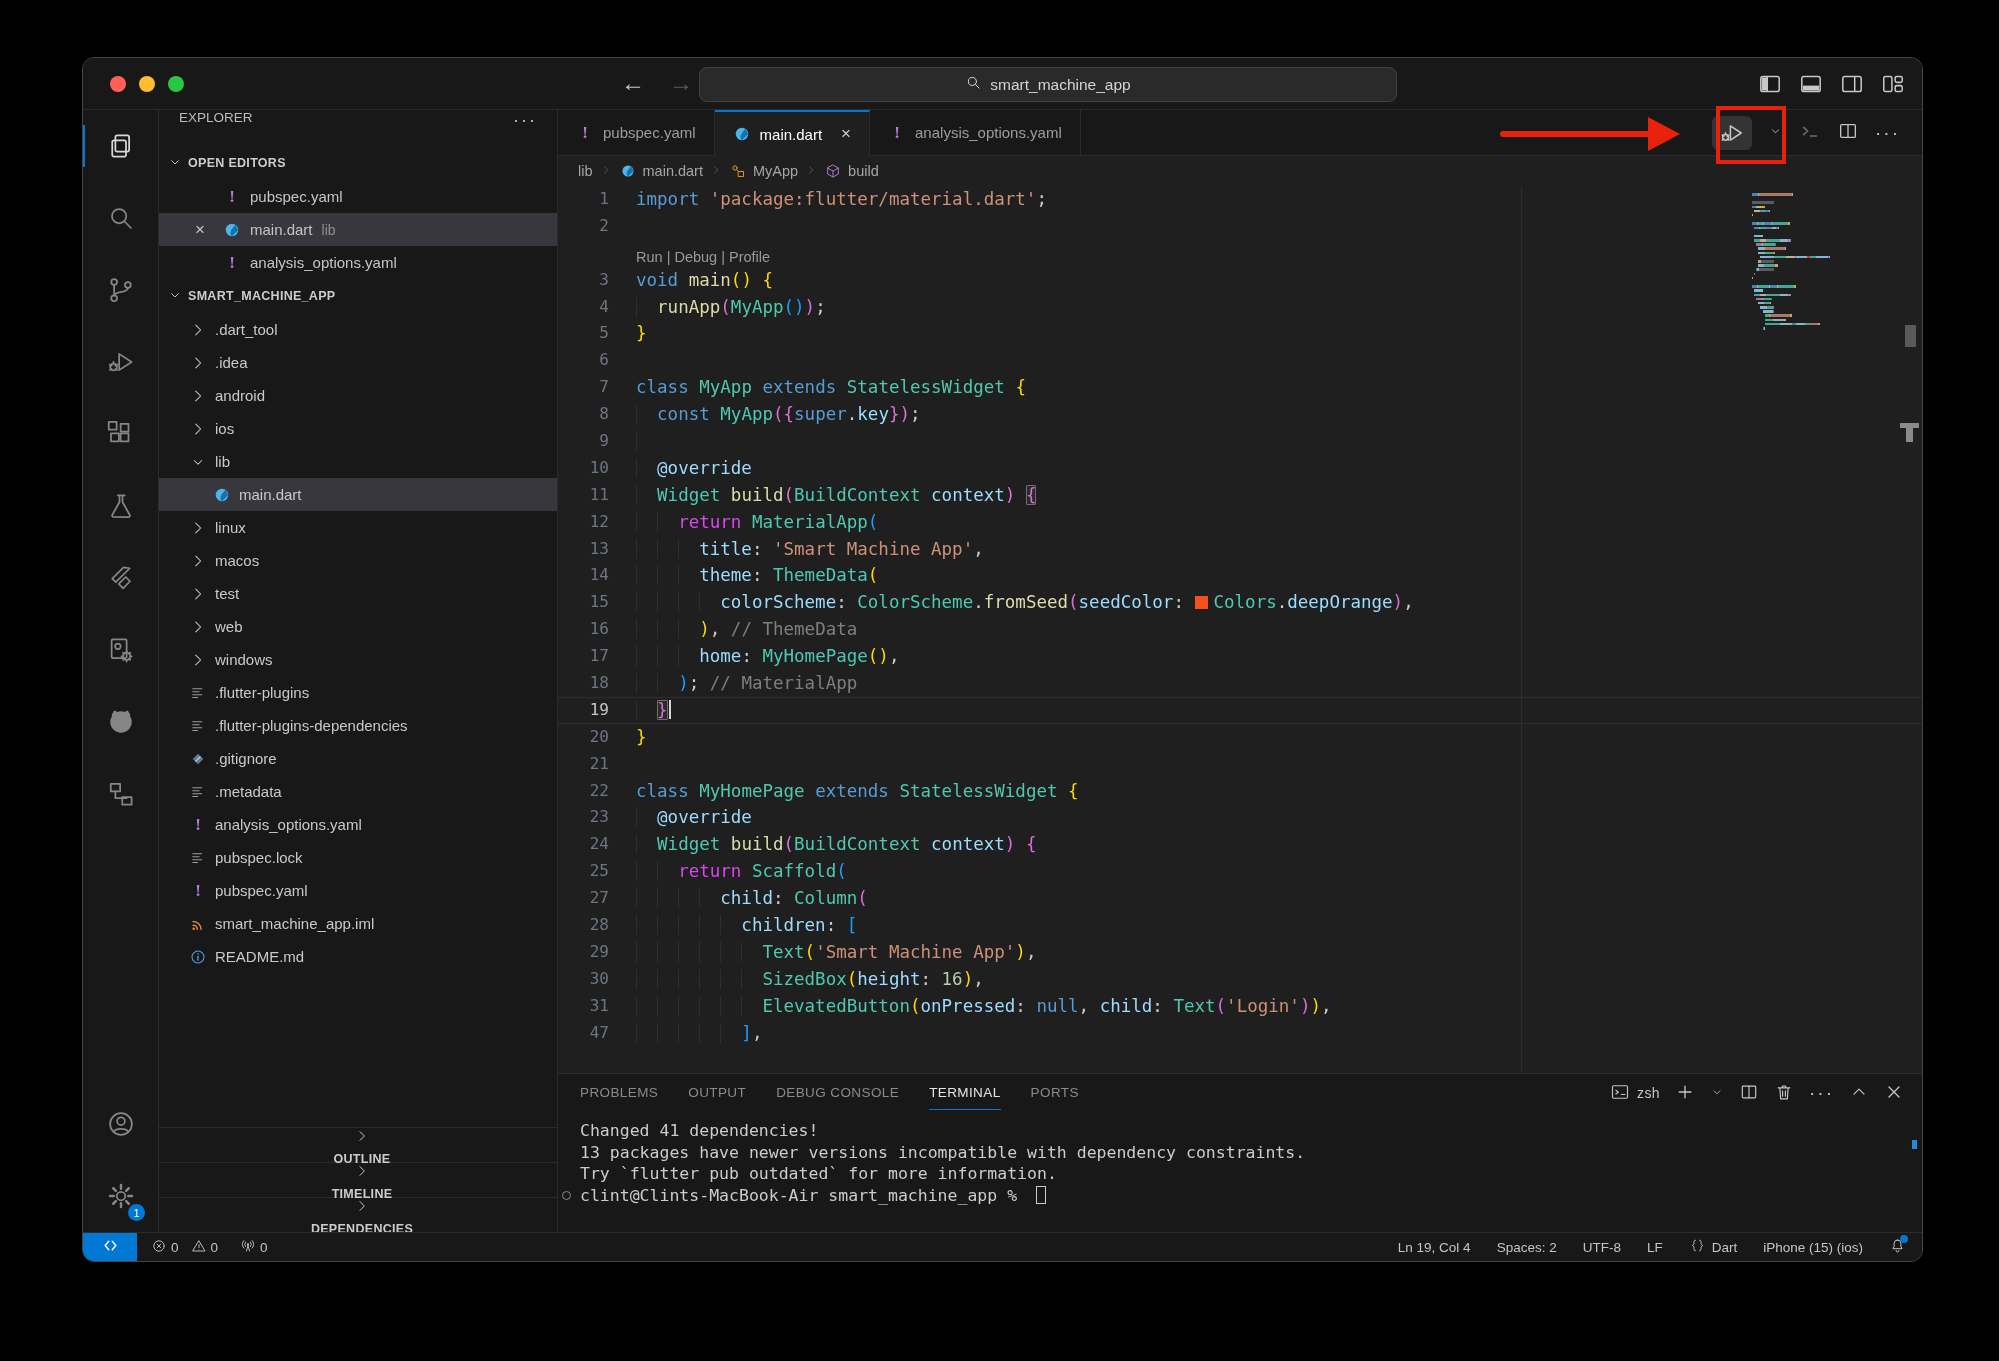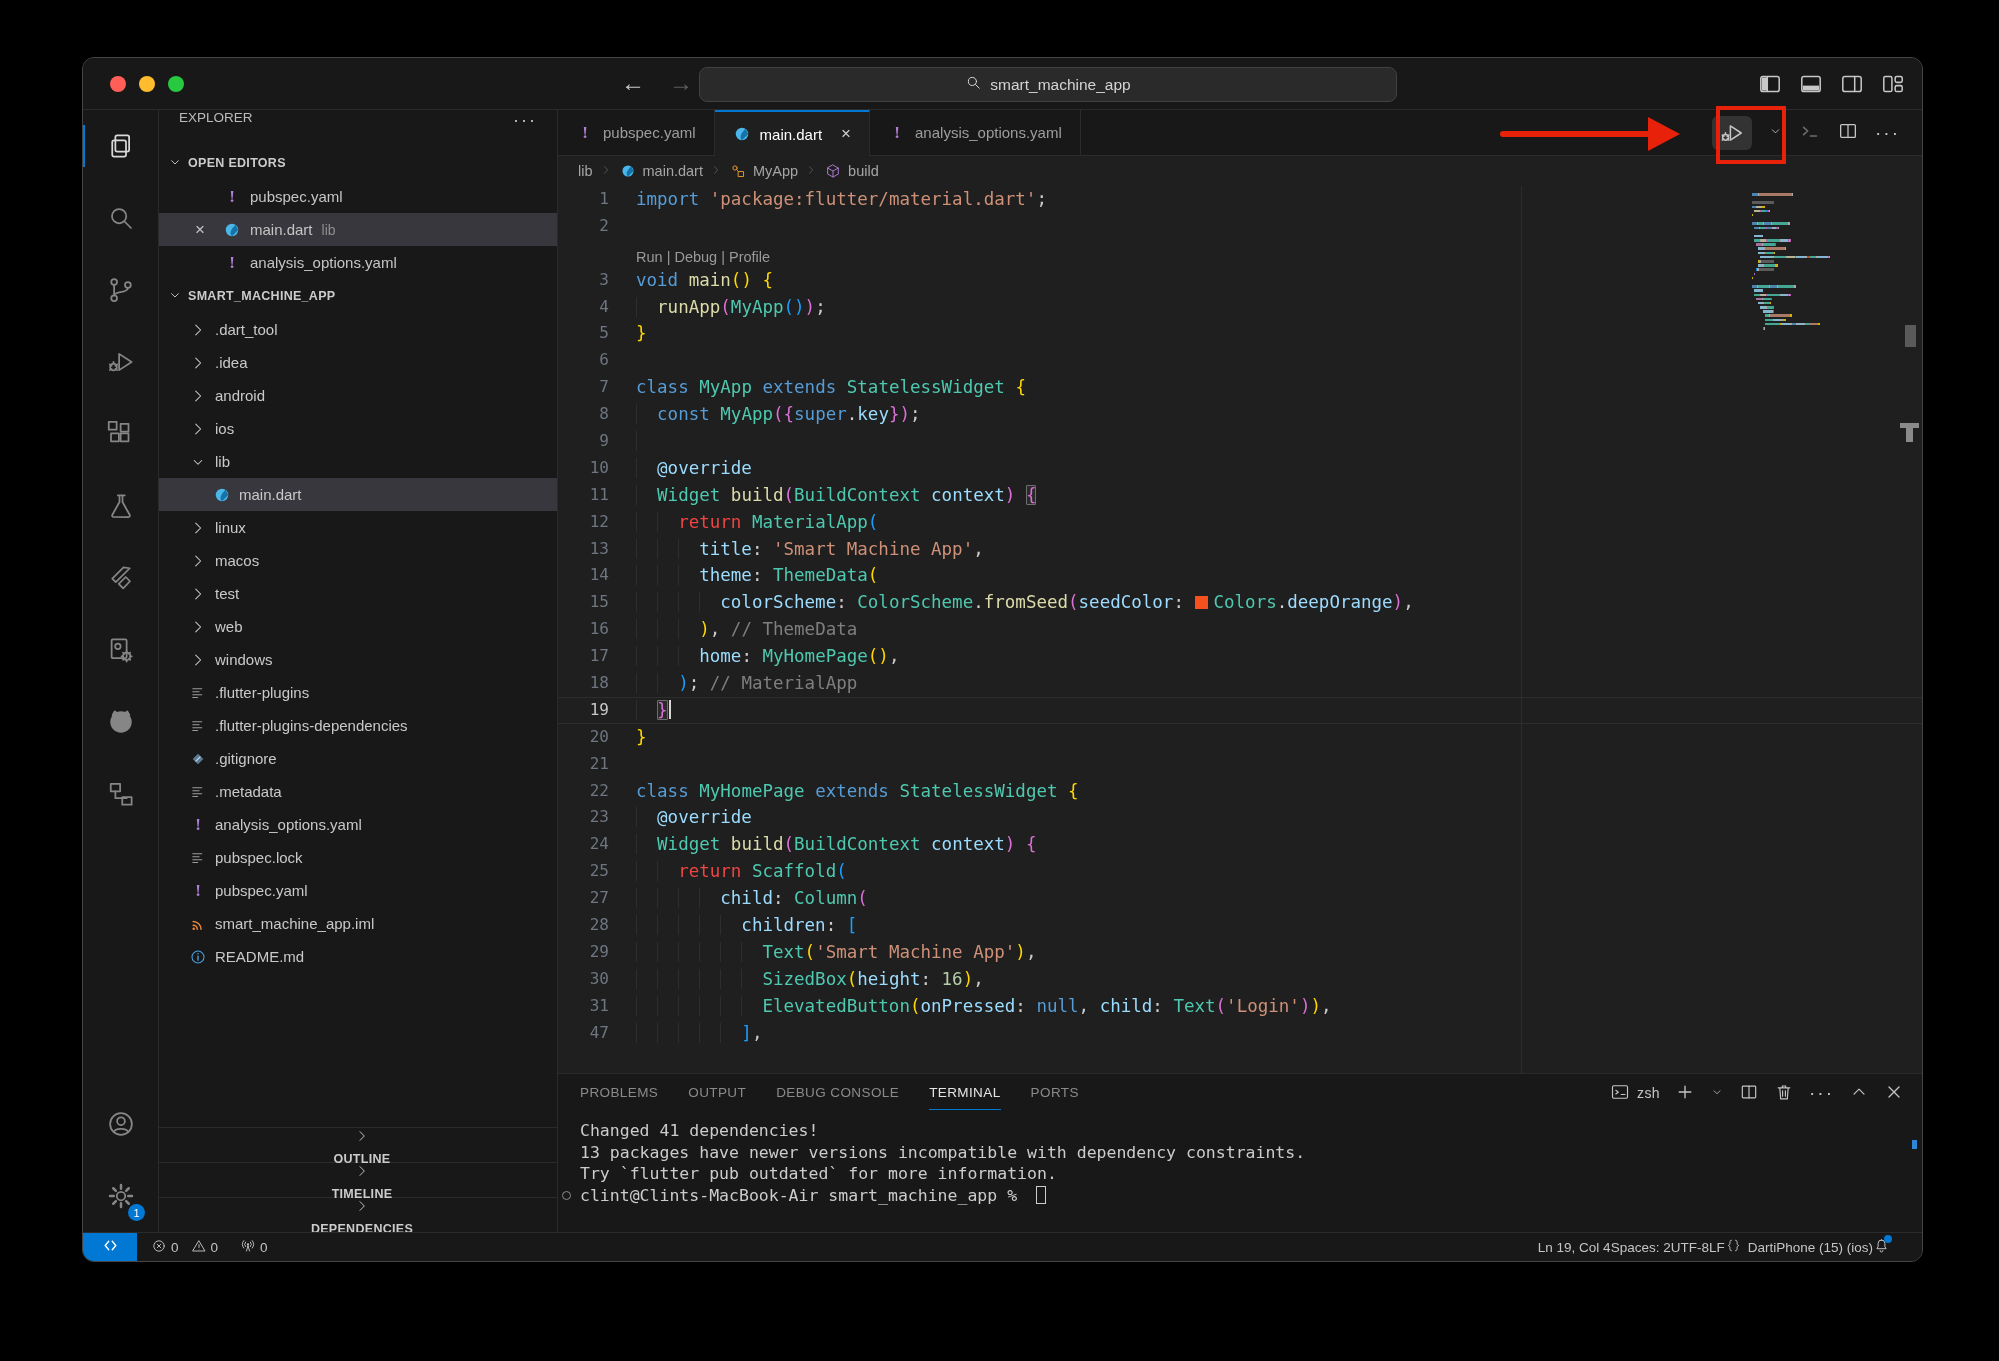--- a/index.html
+++ b/index.html
@@ -88,21 +88,21 @@
   .code-area { flex:1; position:relative; overflow:hidden;
     font-family:"DejaVu Sans Mono","Liberation Mono",monospace; font-size:17.5px; }
   .ruler { position:absolute; left:963px; top:0; bottom:0; width:1px; background:#2d2d2d; }
   .code-line { display:flex; height:26.9px; line-height:26.9px; position:relative; }
   .code-line.cur { box-shadow:inset 0 1px 0 #2d2d2d, inset 0 -1px 0 #2d2d2d; }
   .ln { width:78px; flex:0 0 78px; padding-right:27px; text-align:right; color:#6e7681; font-size:16px; }
   .cur .ln { color:#c6c6c6; }
   .lc { white-space:pre; color:#d4d4d4; }
   .lens { color:#999; font-size:14.5px; font-family:"Liberation Sans",sans-serif; padding-top:4px; }
   .t-ind { background:repeating-linear-gradient(90deg,#2e2e2e 0,#2e2e2e 1px,transparent 1px,transparent 2ch); }
-  .t-kw{color:#569cd6}.t-ctl{color:#ef4444}.t-str{color:#ce9178}.t-type{color:#4ec9b0}
+  .t-kw{color:#569cd6}.t-ctl{color:#d946ef}.t-str{color:#ce9178}.t-type{color:#4ec9b0}
   .t-fn{color:#dcdcaa}.t-prop{color:#9cdcfe}.t-num{color:#b5cea8}.t-cmt{color:#7f7f7f}
   .t-pl{color:#cccccc}.t-b1{color:#ffd700}.t-b2{color:#da70d6}.t-b3{color:#179fff}
   .t-b2m{color:#da70d6; outline:1px solid #6e6e6e; outline-offset:-1px; background:rgba(120,120,120,.12); border-radius:1px;}
   .swatch { display:inline-block; width:13px; height:13px; background:#f4511e; margin:0 5px -1px 1px; }
   .cursor { display:inline-block; width:2px; height:19px; background:#d7d7d7; vertical-align:-3px; margin-left:1px; }
 
   .minimap { position:absolute; right:0; top:0; bottom:0; width:178px; padding:7px 0 0 8px; }
   .mm-row { height:2.5px; margin-bottom:1.7px; display:flex; }
   .mm-row i { height:100%; display:block; opacity:.8; }
   .ov-block { position:absolute; right:6px; top:139px; width:11px; height:22px; background:#5a5a5a; }
@@ -127,21 +127,21 @@
   .term-dot { position:absolute; right:5px; top:66px; width:5px; height:9px; background:#2e86d6; }
 
   
   .statusbar { height:29px; flex:0 0 29px; background:#181818; border-top:1px solid #2b2b2b;
     display:flex; align-items:center; font-size:13.5px; color:#c5c5c5; }
   .remote { width:54px; height:100%; background:#0078d4; color:#fff; display:flex; align-items:center; justify-content:center; }
   .remote svg { width:17px; height:17px; }
   .sb-left { display:flex; align-items:center; gap:6px; padding-left:14px; }
   .sb-left svg { width:16px; height:16px; }
   .sb-group { display:flex; align-items:center; gap:4px; }
-  .sb-right { margin-left:auto; display:flex; align-items:center; padding-right:32px; }
+  .sb-right { margin-left:auto; display:flex; align-items:center; gap:26px; padding-right:16px; }
   .sb-item { display:flex; align-items:center; gap:6px; }
   .sb-item svg { width:17px; height:17px; }
   .bell-wrap { position:relative; }
   .bell-wrap .ndot { position:absolute; right:-2px; top:-2px; width:8px; height:8px; border-radius:50%; background:#0078d4; }
 
   
   .anno-shaft { position:absolute; left:1500px; top:131px; width:150px; height:6px; background:#e8220a; border-radius:3px; }
   .anno-head { position:absolute; left:1648px; top:117px; width:0; height:0;
     border-top:17px solid transparent; border-bottom:17px solid transparent; border-left:32px solid #e8220a; }
   .anno-box { position:absolute; left:1716px; top:106px; width:70px; height:58px; border:4px solid #e8220a; }

